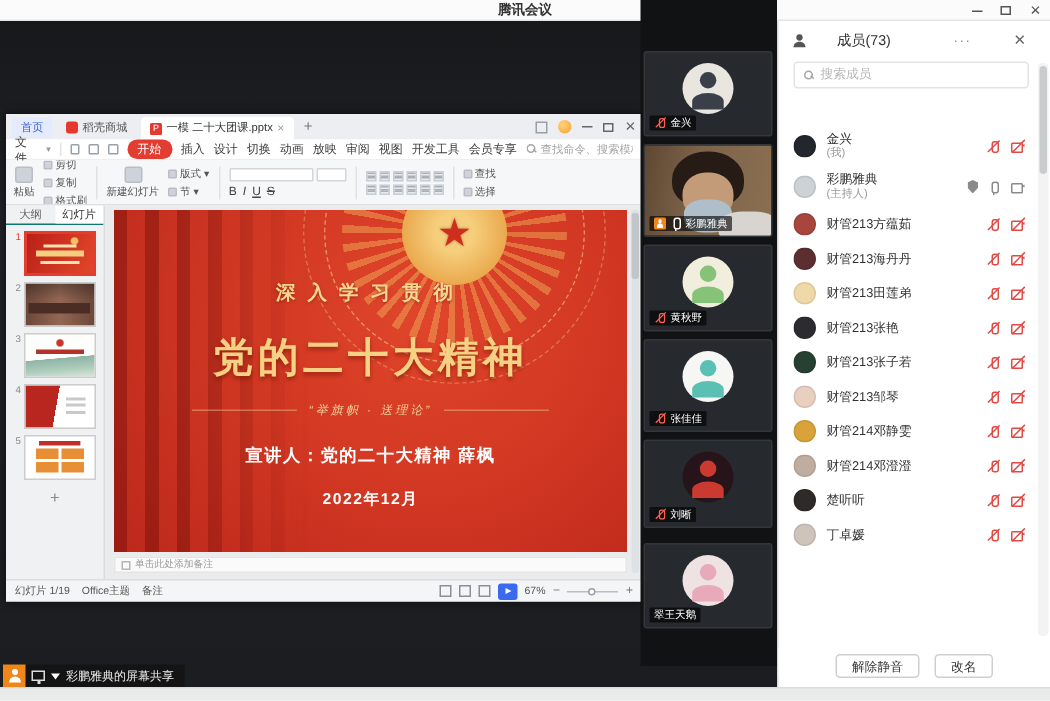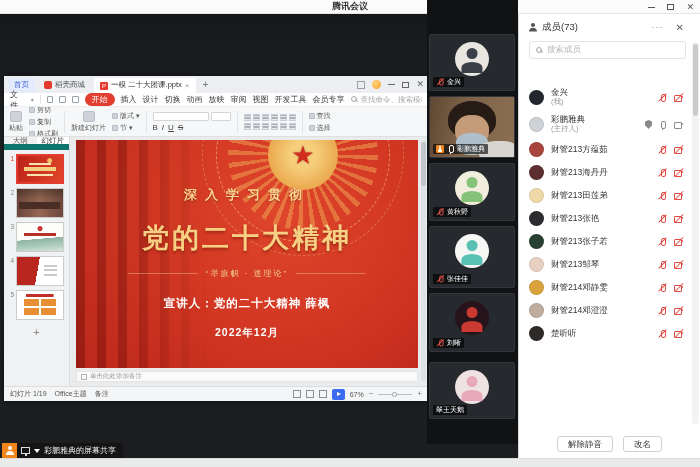--- a/index.html
+++ b/index.html
@@ -60,21 +60,21 @@
   .sizebox { width:20px; height:9px; background:#fff; border:1px solid #d5d5d5; border-radius:1px; }
   .fmt-letters { display:flex; gap:4px; font-size:8px; color:#444; align-items:center; }
   .fmt-letters .fi { font-style:italic; }
   .fmt-letters .fu { text-decoration:underline; }
   .fmt-letters .fs { text-decoration:line-through; }
   .para-grid { display:grid; grid-template-columns:repeat(6,7px); grid-auto-rows:7px; gap:2px; }
   .pg-cell { background:linear-gradient(#aab0b8,#aab0b8) 50% 20%/5px 1px no-repeat, linear-gradient(#aab0b8,#aab0b8) 50% 50%/5px 1px no-repeat, linear-gradient(#aab0b8,#aab0b8) 50% 80%/5px 1px no-repeat, #e8eaed; border:1px solid #c9ced4; }
 
   .wps-body { position:absolute; left:0; top:61px; right:0; bottom:15px; background:#e9ebed; }
   .thumbs { position:absolute; left:0; top:0; width:66px; bottom:0; background:#f0f1f2; border-right:1px solid #ddd; overflow:hidden; }
-  .th-tabs { display:flex; height:13px; border-bottom:6px solid #0f766e; }
+  .th-tabs { display:flex; height:13px; border-bottom:1px solid #0f766e; }
   .th-tab { flex:1; font-size:7.5px; color:#666; display:flex; align-items:center; justify-content:center; }
   .th-tab.active { background:#fff; color:#333; }
   .th-item { display:flex; gap:2px; margin:4px 3px 0 3px; align-items:flex-start; }
   .th-num { width:7px; font-size:6.5px; color:#888; text-align:right; padding-top:1px; }
   .th-item.sel .th-num { color:#e23d30; }
   .th-art { width:48px; height:30px; border:1px solid #ccc; background:#fff; }
   .th-item.sel .th-art { border:2px solid #e23d30; }
   .art1 { background:radial-gradient(circle at 72% 18%, rgba(250,205,110,.9) 0 2px, transparent 3px), linear-gradient(#f3cf7f,#f3cf7f) 50% 52%/32px 4px no-repeat, linear-gradient(#f8e3b0,#f8e3b0) 50% 30%/22px 2px no-repeat, linear-gradient(#f8e3b0,#f8e3b0) 50% 75%/26px 2px no-repeat, linear-gradient(115deg,#bb2018,#e2472a); }
   .art2 { background:linear-gradient(#4a2e26,#4a2e26) 50% 62%/90% 26% no-repeat, linear-gradient(rgba(0,0,0,.28),transparent 38%), linear-gradient(90deg,#6b473a,#936753 50%,#6b473a); }
   .art3 { background:radial-gradient(circle at 50% 20%, #c8352a 0 2px, transparent 3px), linear-gradient(#b5312a,#b5312a) 50% 38%/70% 3px no-repeat, linear-gradient(175deg, rgba(0,0,0,0) 55%, #8fb4a6 56%, #aecdbd 80%, #d8e7da), #fdfdfb; }
@@ -86,21 +86,21 @@
   .slide { position:absolute; left:6px; top:3px; right:10px; height:228px; overflow:hidden; background:radial-gradient(circle at 60% 30%, #e0462b 0%, #d23823 45%, #bb2419 100%); }
   .bldg { position:absolute; left:0; top:0; bottom:0; width:130px; background:repeating-linear-gradient(90deg, rgba(80,8,6,.30) 0 9px, rgba(200,70,45,.12) 9px 21px); -webkit-mask-image:linear-gradient(90deg,#000 35%,transparent); mask-image:linear-gradient(90deg,#000 35%,transparent); }
   .emblem { position:absolute; left:152px; top:-60px; width:150px; height:150px; }
   .em-rays { position:absolute; inset:0; border-radius:50%; background:repeating-conic-gradient(rgba(242,183,92,.55) 0 4deg, rgba(242,183,92,0) 4deg 10deg); opacity:.8; }
   .em-ring { position:absolute; inset:-12px; border:1px dashed rgba(247,214,146,.55); border-radius:50%; }
   .em-ring2 { position:absolute; inset:-26px; border:1px dashed rgba(247,214,146,.35); border-radius:50%; }
   .em-core { position:absolute; inset:40px; border-radius:50%; background:radial-gradient(circle,#f6cf7d 25%,#eaa94e 70%,#d98f35); display:flex; align-items:center; justify-content:center; }
   .em-star { font-size:26px; color:#cf2e1e; line-height:1; text-shadow:0 0 2px rgba(120,20,0,.5); }
   .sl-line1 { position:absolute; left:0; right:0; top:46px; text-align:center; font-size:13px; letter-spacing:8px; font-weight:bold; color:#f7d692; text-shadow:0 1px 2px rgba(110,20,0,.5); }
   .sl-title { position:absolute; left:0; right:0; top:80px; text-align:center; font-size:27px; font-weight:bold; color:#f6d184; letter-spacing:3px; text-shadow:0 2px 3px rgba(110,20,0,.55); }
-  .sl-sub { position:absolute; left:0; right:0; top:128px; display:flex; align-items:center; justify-content:center; gap:8px; color:#f0cf9a; font-size:8px; letter-spacing:2px; }
+  .sl-sub { position:absolute; left:0; right:0; top:128px; display:flex; align-items:center; justify-content:center; gap:8px; color:#f0cf9a; font-size:8px; font-style:italic; letter-spacing:2px; }
   .sl-sub::before,.sl-sub::after { content:""; width:70px; height:1px; background:rgba(240,200,140,.45); }
   .sl-speaker { position:absolute; left:0; right:0; top:156px; text-align:center; font-size:11.5px; font-weight:bold; color:#ffffff; letter-spacing:1px; }
   .sl-date { position:absolute; left:0; right:0; top:186px; text-align:center; font-size:10.5px; font-weight:bold; color:#ffffff; letter-spacing:1px; }
   .notes { position:absolute; left:6px; right:10px; top:234px; height:11px; background:#fafafa; border:1px solid #e5e5e5; display:flex; align-items:center; gap:3px; padding:0 4px; }
   .notes .n-ico { width:6px; height:6px; border:1px solid #b5b5b5; }
   .notes .n-text { font-size:6.5px; color:#9a9a9a; }
   .vscroll { position:absolute; right:2px; top:3px; width:5px; height:242px; background:#dfe2e5; border-radius:2px; }
   .vscroll .vthumb { position:absolute; left:0; top:2px; width:5px; height:44px; background:#c2c6cb; border-radius:2px; }
 
   .wps-status { position:absolute; left:0; bottom:0; right:0; height:15px; background:#f4f5f6; border-top:1px solid #ddd; display:flex; align-items:center; padding:0 6px; gap:8px; }
@@ -159,21 +159,21 @@
   .cam-on::after { content:""; position:absolute; right:1px; top:3.5px; border-right:2.5px solid #8a8a8a; border-top:1.5px solid transparent; border-bottom:1.5px solid transparent; }
   .shield { width:7px; height:9px; background:#8a8a8a; clip-path:polygon(50% 0,100% 18%,100% 58%,50% 100%,0 58%,0 18%); flex:none; }
   .tile-mic-off { transform:scale(.85); }
   .tile-mic-off::before { border-color:#ff5f52; }
   .tile-mic-off::after { background:#ff5f52; }
   .tile-mic-on::before { border-color:#fff; }
   .tile-mic-on::after { background:#fff; }
 
   
   .panel { position:absolute; left:518px; top:14px; width:182px; height:444px; background:#fff; border-left:1px solid #d9d9d9; }
-  .p-header { display:flex; align-items:center; height:26px; padding:0 10px 0 9px; gap:4px; }
+  .p-header { display:flex; align-items:center; height:26px; padding:0 10px 0 9px; gap:20px; }
   .p-title { font-size:9.5px; color:#333; }
   .p-more { margin-left:auto; color:#8a8a8a; font-size:9px; letter-spacing:1px; }
   .p-close { color:#666; font-size:10px; margin-left:8px; margin-right:6px; }
   .p-scrollbar { position:absolute; right:1px; top:28px; bottom:34px; width:7px; background:#f3f3f3; border-radius:3px; }
   .p-scrollthumb { position:absolute; left:1px; top:2px; width:5px; height:72px; background:#c9cbcf; border-radius:3px; }
   .p-search { margin:1px 14px 4px 10px; height:18px; border:1px solid #e3e3e3; border-radius:3px; display:flex; align-items:center; gap:4px; padding:0 6px; background:#fff; }
   .p-search .ph { font-size:8.5px; color:#b8b8b8; }
   .m-list { position:absolute; left:0; right:10px; top:70px; bottom:40px; overflow:hidden; }
   .m-row { display:flex; align-items:center; height:23px; padding:0 6px 0 10px; }
   .m-row.two { height:27px; }
@@ -600,20 +600,32 @@
             <span class="m-name">楚听听</span>
           </span>
         <span class="m-icons">
             <span class="mic-off"></span>
             <span class="cam-off">
               <i></i>
             </span>
           </span>
       </div>
       <div class="m-row">
+        <span class="m-avatar" style="background: rgb(207, 196, 188);"></span>
+        <span class="m-info">
+            <span class="m-name">丁卓媛</span>
+          </span>
+        <span class="m-icons">
+            <span class="mic-off"></span>
+            <span class="cam-off">
+              <i></i>
+            </span>
+          </span>
+      </div>
+      <div class="m-row">
         
         
         
       </div>
     </div>
 
     <div class="p-footer">
       <button class="p-btn">解除静音</button>
       <button class="p-btn">改名</button>
     </div>

